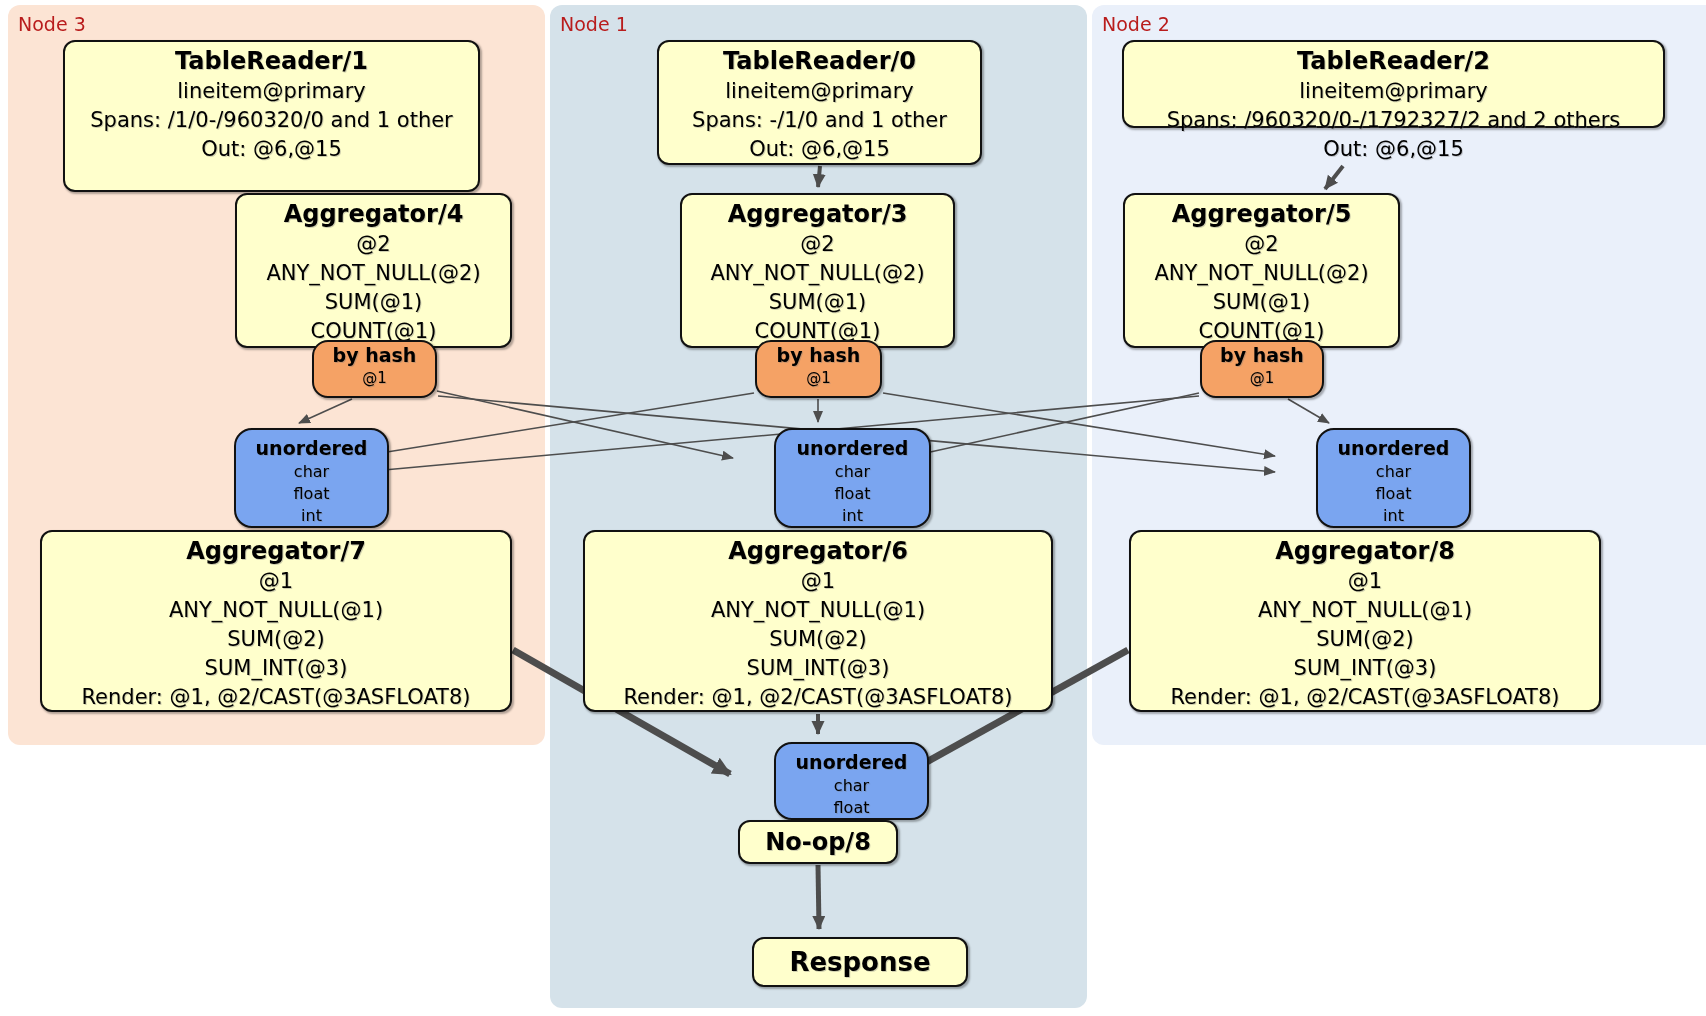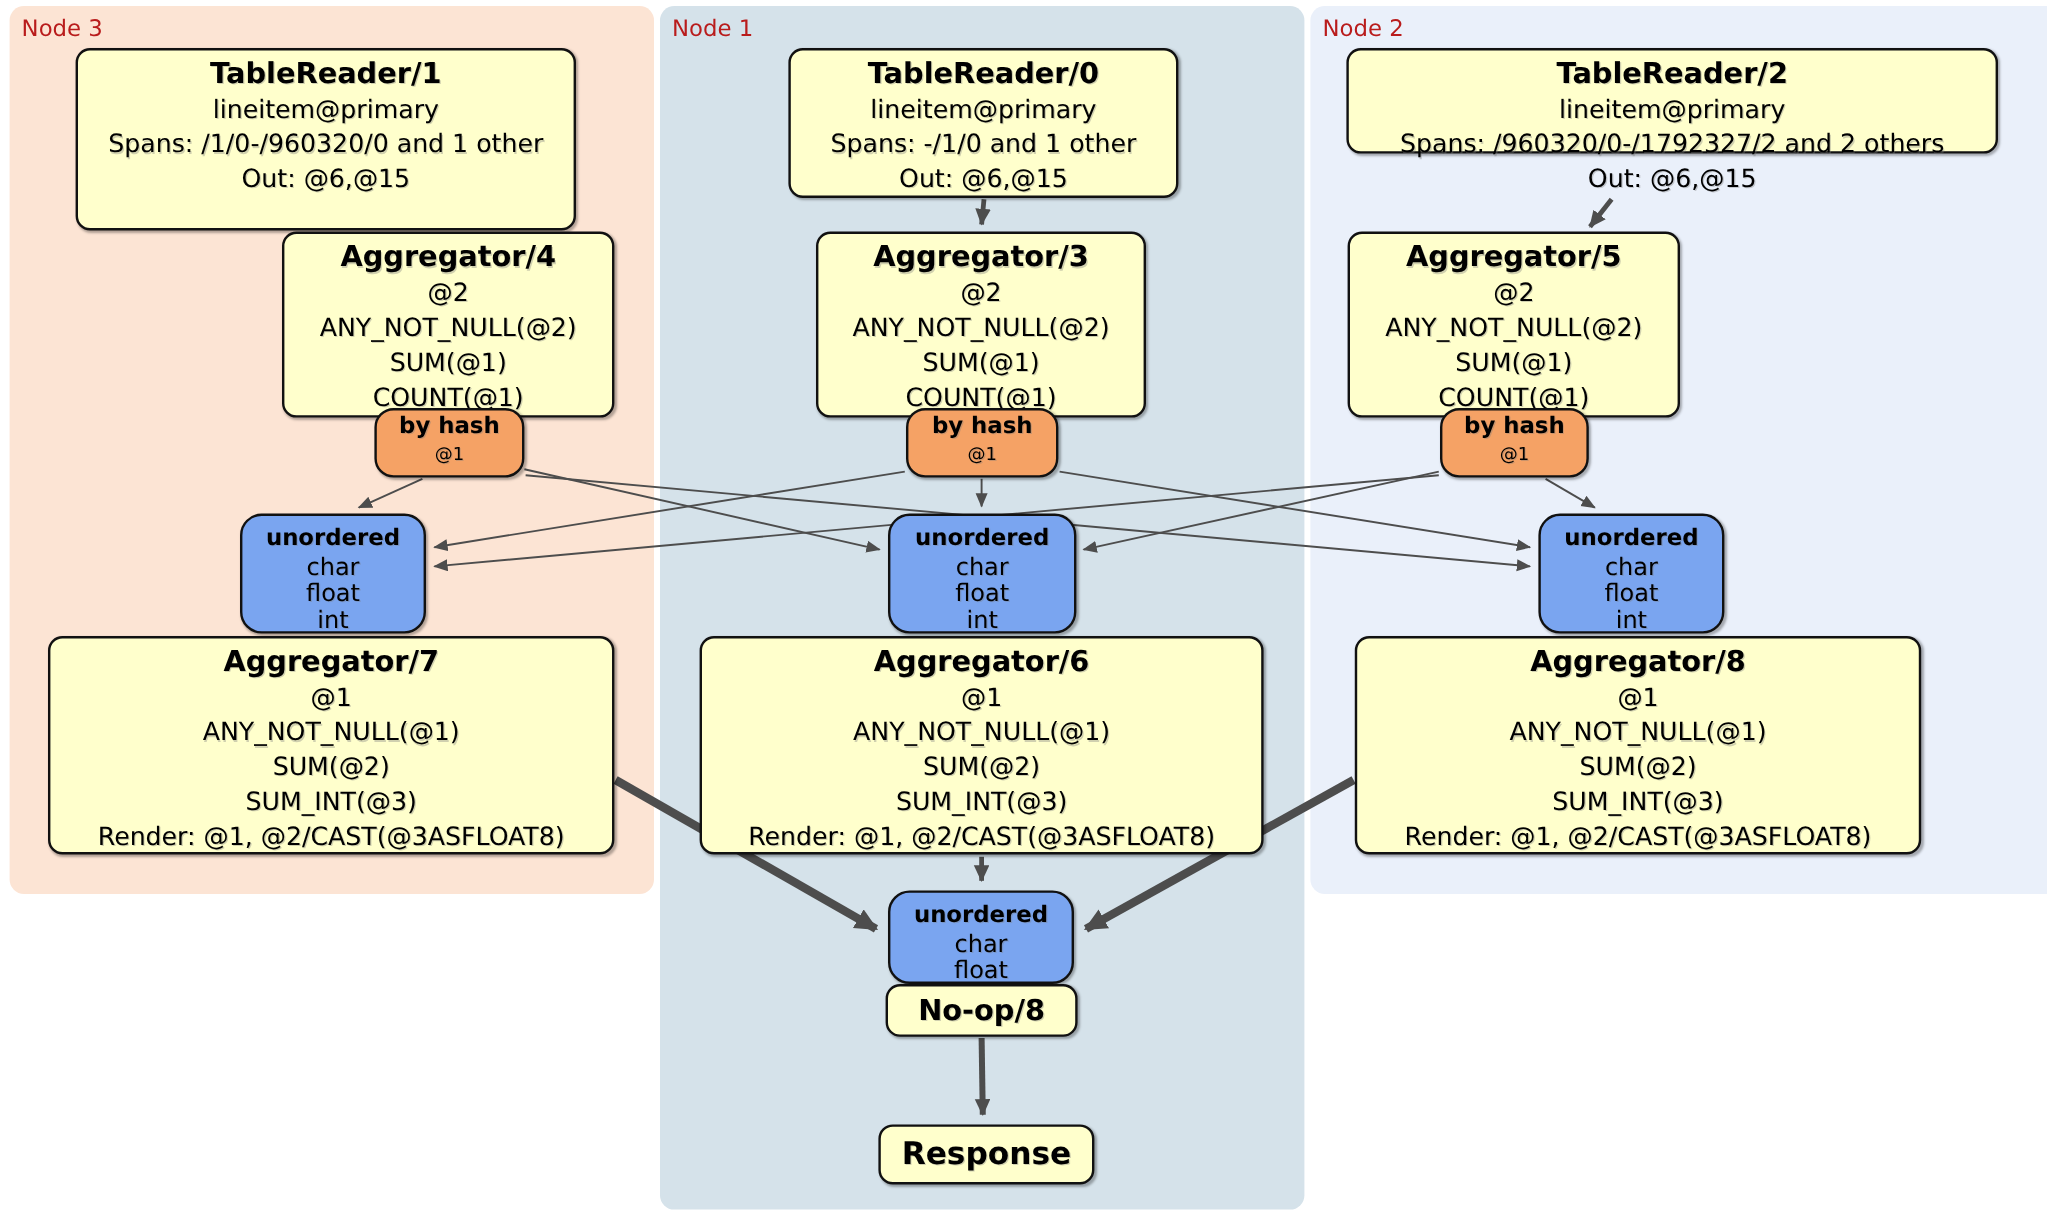--- a/index.html
+++ b/index.html
@@ -21,23 +21,23 @@
     border:2px solid #111;text-align:center;
     box-shadow:1.5px 1.5px 2px rgba(0,0,0,.3);
   }
   .box .tl{text-shadow:1px 1px 0 rgba(120,120,120,.35);}
   .pbox{background:#ffffcc;border-radius:12px;padding-top:4px;}
   .pbox .title{font-weight:bold;font-size:24px;line-height:31px;}
   .pbox .line{font-size:21px;line-height:29px;white-space:nowrap;}
   .router{background:#f5a265;border-radius:16px;}
   .router .title{font-weight:bold;font-size:19px;line-height:26px;}
   .router .line{font-size:15px;line-height:20px;}
-  .sync{background:#7aa5f0;border-radius:18px;padding-top:6px;}
+  .sync{background:#7aa5f0;border-radius:18px;padding-top:6px;margin-left:34px;}
   .sync .title{font-weight:bold;font-size:19px;line-height:25px;}
-  .sync .line{font-size:20px;line-height:22px;}
+  .sync .line{font-size:16px;line-height:22px;}
   .small-p{display:flex;align-items:center;justify-content:center;}
   #box-noop .title{font-weight:bold;font-size:24px;}
   #box-response .title{font-weight:bold;font-size:26px;}
 </style>
 </head>
 <body>
 
 <div id="canvas">
 
   <div class="region" id="region-node3" style="left:8px;top:5px;width:537px;height:740px;">
@@ -185,17 +185,17 @@
   </div>
 
   <div class="box sync" id="box-unfinal" style="left:740px;top:742px;width:155px;height:78px;">
     <div class="title tl">unordered</div>
     <div class="line tl">char</div>
     <div class="line tl">float</div>
   </div>
   <div class="box pbox small-p" id="box-noop" style="left:738px;top:820px;width:160px;height:44px;padding-top:0;">
     <div class="title tl">No-op/8</div>
   </div>
-  <div class="box pbox small-p" id="box-response" style="left:732px;top:937px;width:180px;height:50px;padding-top:0;">
+  <div class="box pbox small-p" id="box-response" style="left:752px;top:937px;width:216px;height:50px;padding-top:0;">
     <div class="title tl">Response</div>
   </div>
 
 </div>
 
 </body></html>

